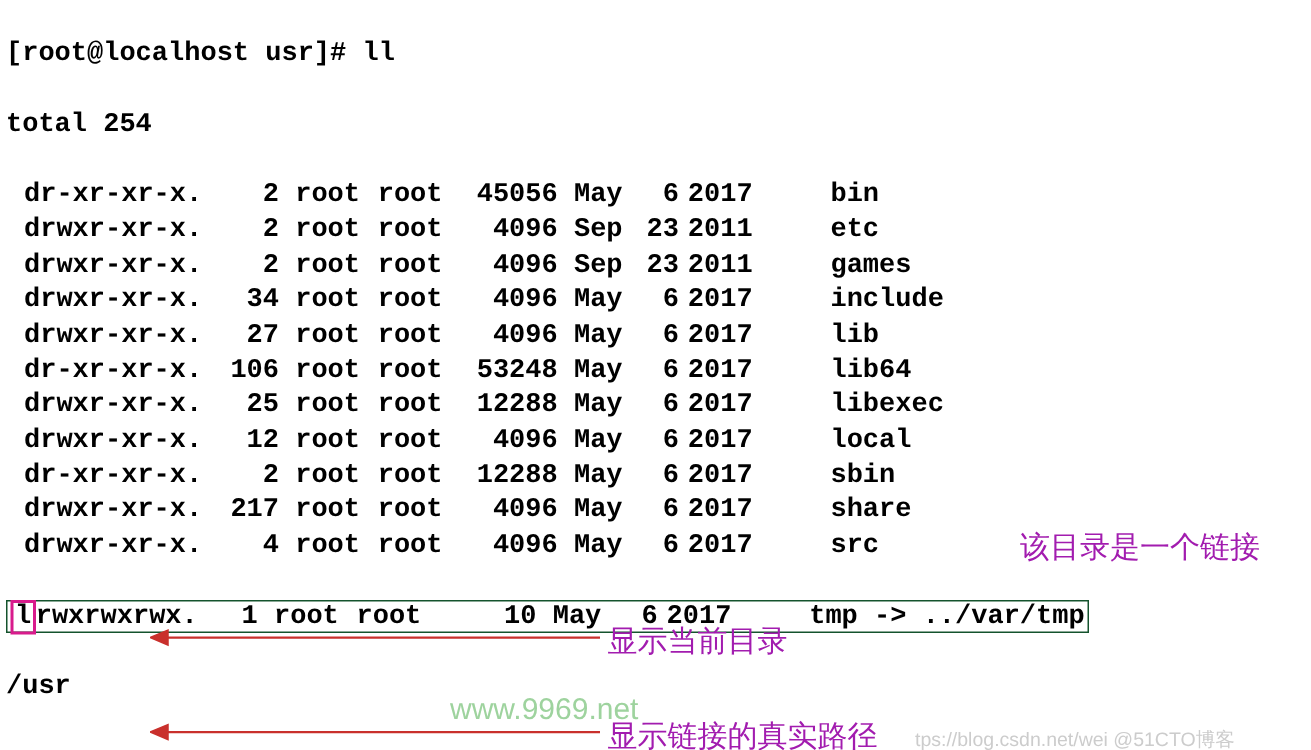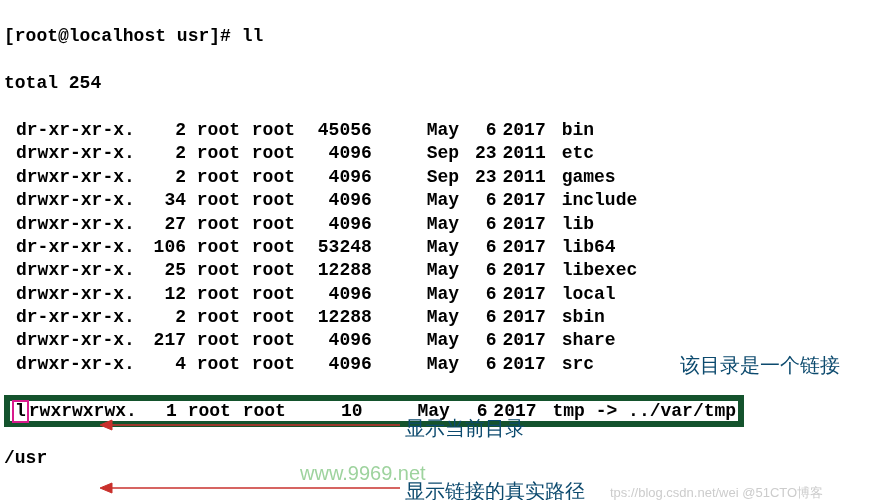--- a/index.html
+++ b/index.html
@@ -18,37 +18,37 @@
     padding: 2px 4px;
     white-space: pre;
   }
   .row { display: block; }
   .cell { display: inline-block; }
   .perm { width: 130px; margin-left: 12px; }
   .links { width: 40px; text-align: right; }
   .own1 { width: 55px; }
   .own2 { width: 55px; }
   .size { width: 65px; text-align: right; }
-  .mon  { width: 40px; margin-left: 44px; }
+  .mon  { width: 40px; }
   .day  { width: 30px; text-align: right; }
   .yr   { width: 55px; text-align: center; }
-  .name { padding-left: 10px; }
+  .name { padding-left: 10px; margin-left: 36px; }
   .box-magenta {
     border: 2px solid #d81b8c;
     display: inline-block;
     padding: 0 1px;
     line-height: 1.1;
   }
   .line-box {
-    border: 6px solid #14532d;
+    border: 1px solid #14532d;
     padding: 0 2px;
   }
   .anno {
     position: absolute;
-    color: #0c4a6e;
+    color: #a21caf;
     font-family: "SimSun", "Songti SC", serif;
     font-weight: normal;
     font-size: 20px;
   }
   .arrow {
     position: absolute;
     stroke: #c9302c;
     fill: #c9302c;
   }
   .watermark {

